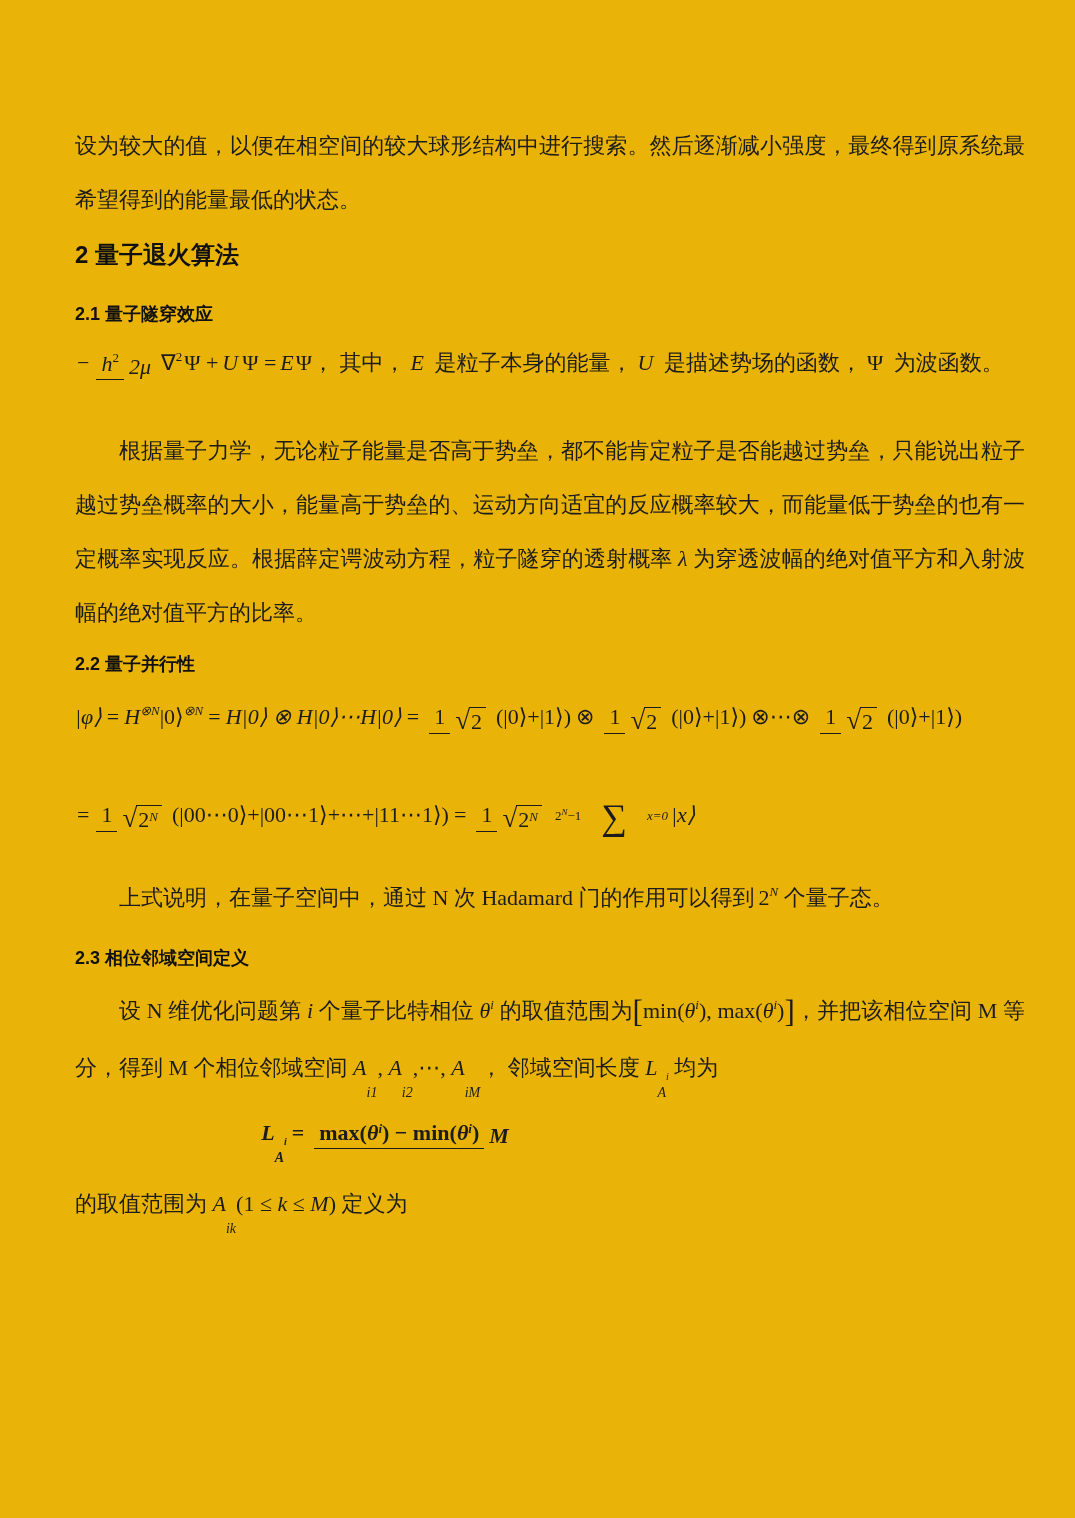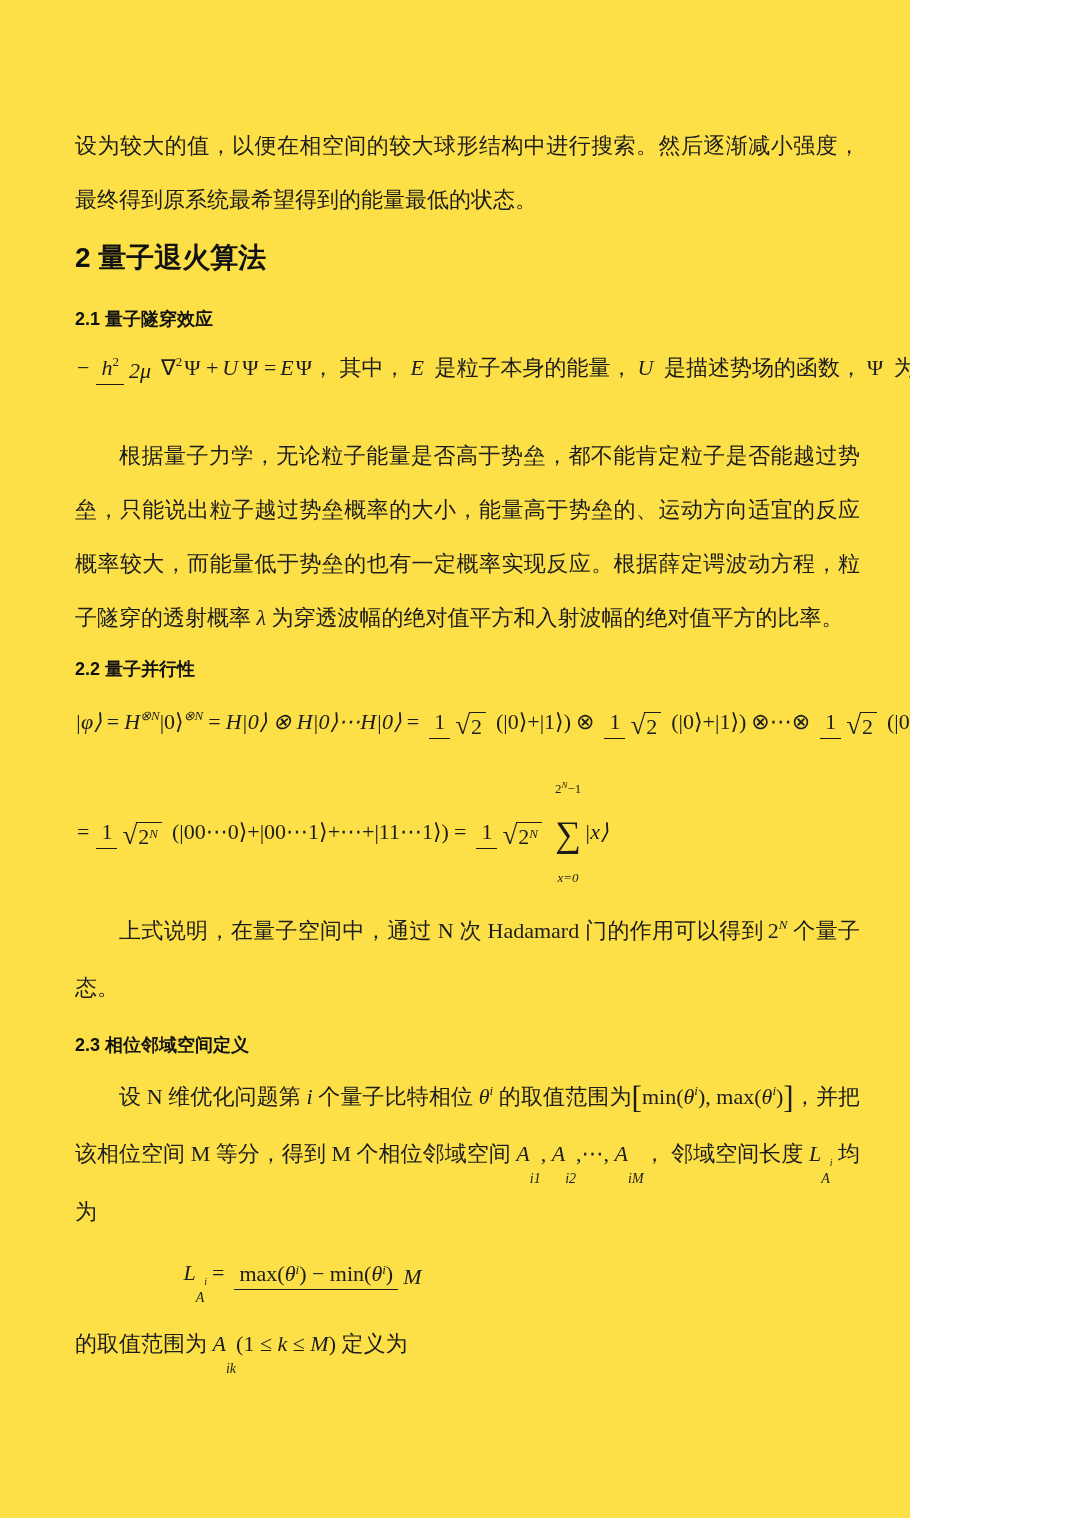--- a/index.html
+++ b/index.html
@@ -1,39 +1,39 @@
 <!DOCTYPE html>
 <html><head>
 <meta charset="utf-8">
 <style>
   * { box-sizing: border-box; }
   html, body { margin: 0; padding: 0; background: #ffffff; }
   .page {
     position: relative;
-    width: 910px;
+    width: 1075px;
     height: 1518px;
-    background: #fde047;
+    background: #eab308;
     color: #1c1c1c;
     font-family: "Liberation Serif", serif;
     padding: 119px 50px 0 75px;
     overflow: hidden;
   }
   
   .body {
     font-size: 22px;
     line-height: 54px;
     margin: 0;
     text-align: justify;
   }
   .indent { text-indent: 44px; }
   
   .h-sec {
     font-family: "Liberation Sans", sans-serif;
     font-weight: bold;
-    font-size: 28px;
+    font-size: 24px;
     line-height: 1.2;
     margin: 14px 0 13px 0;
     color: #111;
   }
   .h-sub {
     font-family: "Liberation Sans", sans-serif;
     font-weight: bold;
     font-size: 18px;
     line-height: 1.2;
     margin: 34px 0 0 0;
@@ -42,21 +42,21 @@
   
   .it { font-style: italic; }
   .eqline {
     font-size: 22px;
     margin: 0;
     white-space: nowrap;
   }
   .eq-schrod { margin-top: 6px; line-height: 64px; }
   .eq-disp1  { margin-top: 10px; line-height: 62px; }
   .eq-disp2  { margin-top: 26px; line-height: 76px; }
-  .eq-center { margin-top: 2px; line-height: 64px; text-align: center; padding-right: 320px; }
+  .eq-center { margin-top: 2px; line-height: 64px; text-align: center; padding-right: 320px; font-weight: bold; }
   .m  { margin: 0 5px; }
   .mt { margin: 0 2px; }
   .frac {
     display: inline-flex;
     flex-direction: row;
     vertical-align: middle;
     margin: 0 5px;
     line-height: 1.15;
   }
   .frac .num {
@@ -72,21 +72,20 @@
     text-align: center;
   }
   .sqrt { display: inline-flex; align-items: flex-start; }
   .sqrt .rsign { font-size: 27px; line-height: 1; margin-right: -1px; }
   .sqrt .rad { border-top: 1.7px solid #1c1c1c; padding: 2px 4px 0 2px; line-height: 1.1; }
   .sp  { font-size: 13px; position: relative; top: -9px; letter-spacing: 0; }
   .sb  { font-size: 14px; position: relative; top: 22px; }
   .sb2 { font-size: 10px; position: relative; top: 5px; }
   .sum {
     display: inline-flex;
-    flex-direction: column;
     align-items: center;
     vertical-align: middle;
     line-height: 1;
     margin: 0 3px;
     gap: 20px;
   }
   .sum .lim { font-size: 13px; line-height: 1.15; }
   .sum .lim .nsp { font-size: 9px; position: relative; top: -5px; }
   .sum .sigma { font-size: 36px; line-height: 0.95; }
   .bigbr { font-size: 31px; vertical-align: -4px; font-family: "Liberation Serif", serif; }

